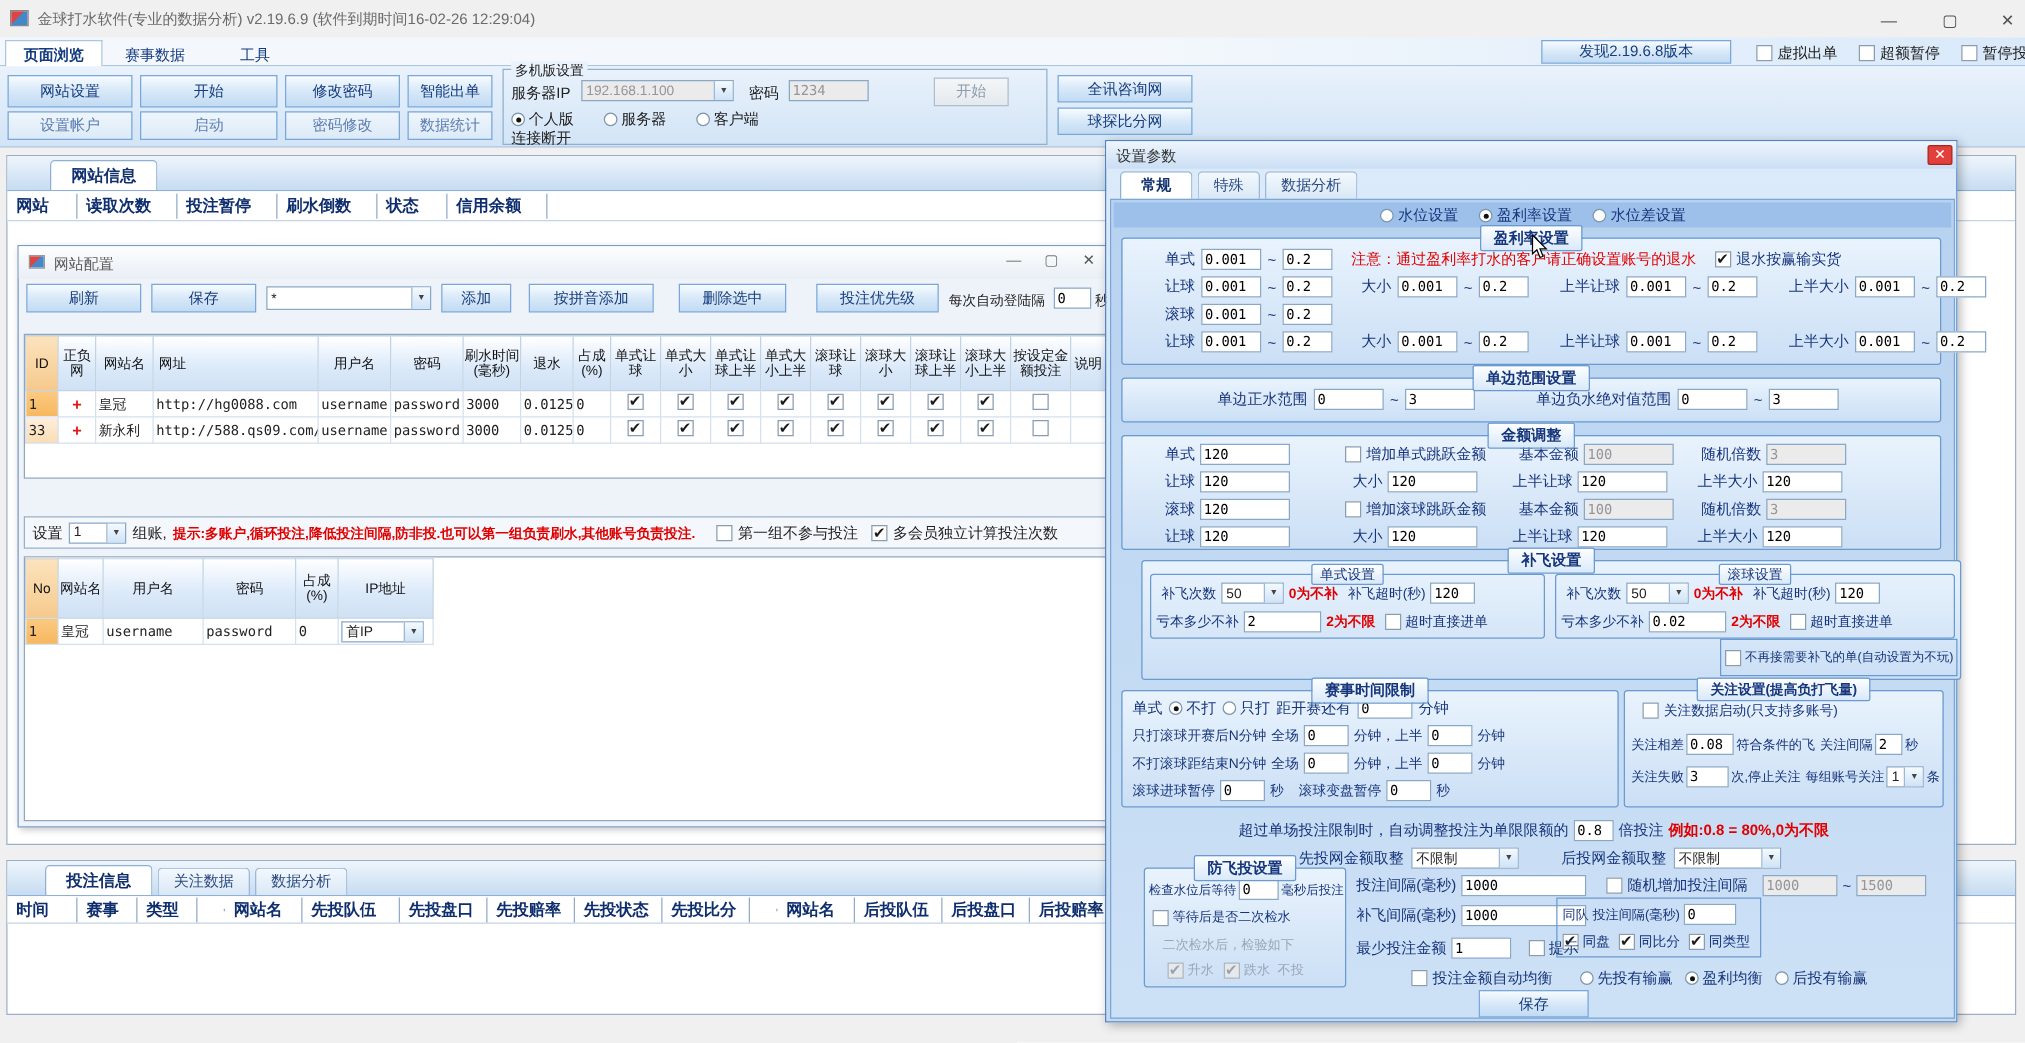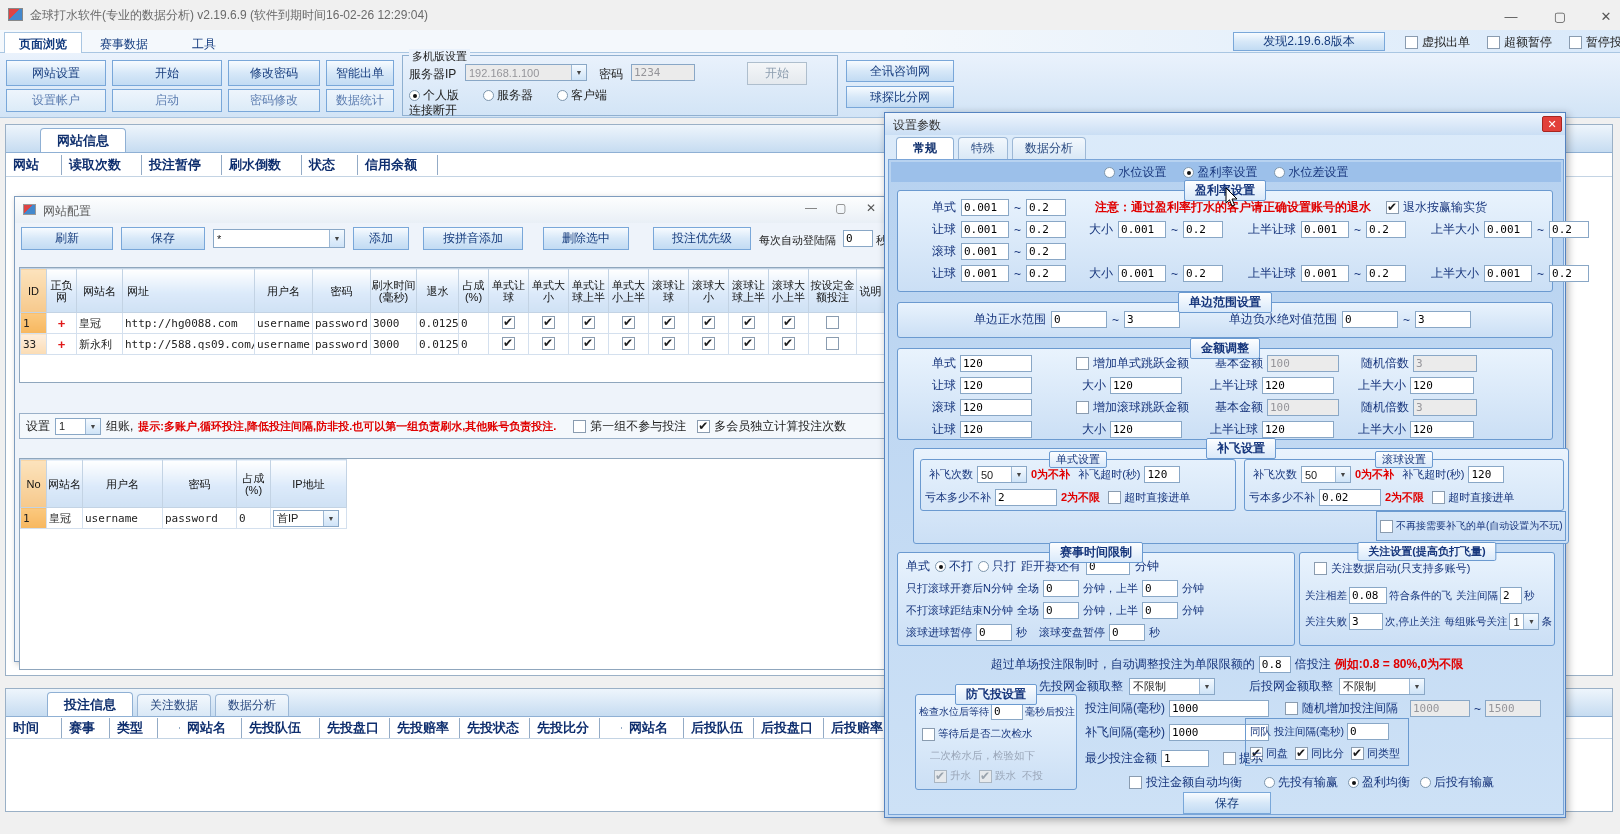--- a/index.html
+++ b/index.html
@@ -300,21 +300,21 @@
     <span class="row" style="position:static;margin-left:12px;gap:4px">
         <span class="cb"></span>
         <span class="bk">第一组不参与投注</span>
       </span>
     <span class="row" style="position:static;margin-left:6px;gap:4px">
         <span class="cb on"></span>
         <span class="bk">多会员独立计算投注次数</span>
       </span>
   </div>
 
-  <div class="sunken" style="left:4px;top:261px;width:866px;height:212px;overflow:hidden">
+  <div class="sunken" style="left:4px;top:248px;width:866px;height:212px;overflow:hidden">
     <table class="tbl" style="width:326px">
       <colgroup>
           <col style="width:26px">
           <col style="width:36px">
           <col style="width:80px">
           <col style="width:74px">
           <col style="width:34px">
           <col style="width:76px">
         </colgroup>
       <tbody>
@@ -337,21 +337,21 @@
                 <span class="ca">▼</span>
               </span></td>
       </tr>
     </tbody>
       </table>
   </div>
 </div>
 
 <div class="abs" style="left:5px;top:688px;width:1608px;height:124px;background:#fff;border:1px solid #9ab0c6">
   <div class="tabstrip" style="left:0;top:0;width:100%;height:28px">
-    <div class="wtab" style="margin-left:41px"><span>投注信息</span></div>
+    <div class="wtab" style="margin-left:30px"><span>投注信息</span></div>
     <div class="itab"><span>关注数据</span></div>
     <div class="itab"><span>数据分析</span></div>
   </div>
   <div class="colhdr" style="left:0;top:28px;width:100%;height:22px">
     <span style="width:56px">时间</span>
     <span style="width:48px">赛事</span>
     <span style="width:48px">类型</span>
     <span style="width:22px"></span>
     <span style="width:62px">网站名</span>
     <span style="width:78px">先投队伍</span>
@@ -401,21 +401,21 @@
         <polygon points="1,0 1,15 4.5,11.8 7,18 9.5,17 7,11 12,11" fill="#fff" stroke="#000" stroke-width="1"></polygon>
       </svg>
 
     <div class="grp" style="left:8px;top:30px;width:656px;height:102px">
       <span class="gt">盈利率设置</span>
       <div class="row" style="left:30px;top:8px;gap:5px">
         <span class="lb" style="width:28px;text-align:right">单式</span>
         <input class="in" style="width: 48px;" value="0.001">
         <span class="lb">~</span>
         <input class="in" style="width: 40px;" value="0.2">
-        <span class="red" style="margin-left:24px;font-weight:bold">注意：通过盈利率打水的客户请正确设置账号的退水</span>
+        <span class="red" style="margin-left:10px;font-weight:normal">注意：通过盈利率打水的客户请正确设置账号的退水</span>
         <span class="row" style="position:static;margin-left:10px;gap:4px">
             <span class="cb on"></span>
             <span class="lb">退水按赢输实货</span>
           </span>
       </div>
       <div class="row" style="left:30px;top:30px;gap:5px">
         <span class="lb" style="width:28px;text-align:right">让球</span>
         <input class="in" style="width: 48px;" value="0.001">
         <span class="lb">~</span>
         <input class="in" style="width: 40px;" value="0.2">

